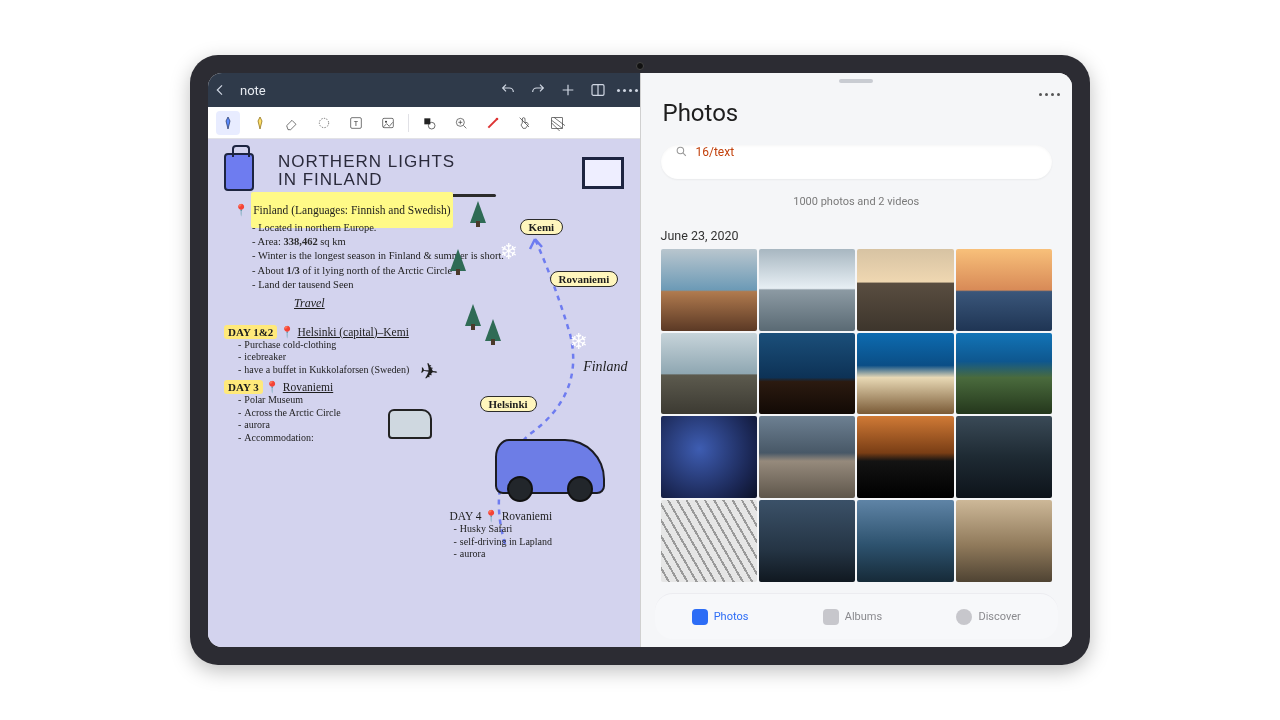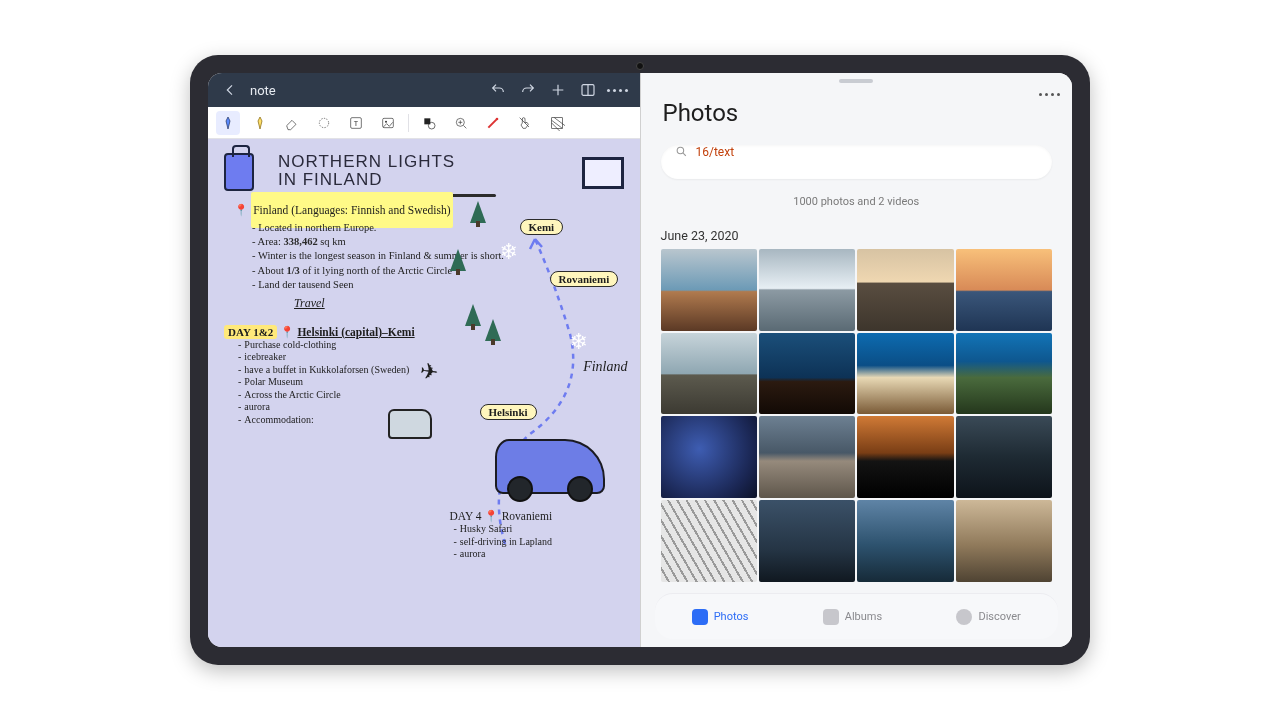--- a/index.html
+++ b/index.html
@@ -30,21 +30,21 @@
     border-radius: 14px;
     overflow: hidden;
     display: flex;
   }
   .pane { flex: 1; height: 100%; display: flex; flex-direction: column; overflow: hidden; }
   .pane.left { border-right: 1px solid #d0d0d0; }
 
   
   .note-titlebar {
     height: 34px; background: #2f3a4a; color: #e6eaf0;
-    display: flex; align-items: center; padding: 0 12px; gap: 10px;
+    display: flex; align-items: center; padding: 0 2px; gap: 10px;
     font-size: 13px;
   }
   .note-titlebar .spacer { flex: 1; }
   .tb-ico { width: 20px; height: 20px; display: inline-flex; align-items: center; justify-content: center; color: #cfd6e2; }
   .tb-ico svg { width: 16px; height: 16px; stroke: #cfd6e2; fill: none; stroke-width: 1.8; }
 
   .note-toolbar {
     height: 32px; background: #fff; border-bottom: 1px solid #e2e2e6;
     display: flex; align-items: center; gap: 8px; padding: 0 8px;
   }
@@ -74,30 +74,30 @@
 
   .hilite { background: #fffa87; padding: 12px 2px; border-radius:2px; }
   .bullet-block { margin-left: 28px; margin-top:4px; }
   .bullet-block p { font-size: 10.5px; line-height: 1.35; color:#222; }
   .bullet-block p::before { content:"- "; }
   .bullet-block .em { color:#2b2b2b; font-weight:bold; }
 
   .travel-label { font-style: italic; font-family: cursive; margin: 4px 0 14px 70px; font-size:12px; text-decoration: underline; }
   .day-row { margin-top: 4px; }
   .day-row .tag { background:#ffe97a; padding:1px 4px; border-radius:3px; font-weight:bold; font-size:11px;}
-  .day-row .place { text-decoration: underline; font-weight:bold; font-size:11.5px;}
+  .day-row .place { text-decoration: underline; font-weight:normal; font-size:11.5px;}
   .day-list { margin-left: 14px; font-size:10px; line-height:1.25; }
   .day-list p::before { content:"-"; margin-right:3px; }
 
   
   .map-area { position:absolute; right:10px; top:70px; width:190px; height:430px; }
   .pin-label { background:#fff6bd; border:1.5px solid #2b2b2b; border-radius:10px; padding:1px 8px; font-size:11px; font-weight:bold; display:inline-block; }
   .pin-levi { position:absolute; top:10px; left:80px; }
   .pin-rov  { position:absolute; top:62px; left:110px; }
-  .pin-hel  { position:absolute; top:195px; left:40px; }
+  .pin-hel  { position:absolute; top:187px; left:40px; }
   .finland-label { position:absolute; top:150px; right:2px; font-style:italic; font-size:14px; }
   .tree { position:absolute; width:0; height:0; border-left:8px solid transparent; border-right:8px solid transparent; border-bottom:22px solid #2f6b55; }
   .tree::after { content:""; position:absolute; left:-2px; top:20px; width:4px; height:6px; background:#4a3a2a; }
   .t1{top:-8px;left:30px}.t2{top:40px;left:10px}.t3{top:95px;left:25px}.t4{top:110px;left:45px}
   .route { position:absolute; left:35px; top:15px; width:150px; height:330px; }
   .route svg { width:100%; height:100%; }
   .car { position:absolute; top:230px; left:55px; width:110px; height:55px; background:#6d7de6; border-radius:14px 40px 8px 8px / 18px 40px 8px 8px; border:2px solid #1b1b22;}
   .car::before,.car::after{content:"";position:absolute;bottom:-10px;width:22px;height:22px;border-radius:50%;background:#22262b;border:2px solid #111;}
   .car::before{left:10px}.car::after{right:10px}
   .train { position:absolute; top:200px; left:-52px; width:44px; height:30px; background:#cfd8e0; border:2px solid #222; border-radius:6px 10px 4px 4px; }
@@ -284,20 +284,24 @@
         <div class="day-row">
           <span class="tag">DAY 1&amp;2</span> 📍
           <span class="place">Helsinki (capital)–Kemi</span>
         </div>
         <div class="day-list">
           <p>Purchase cold-clothing</p>
           <p>icebreaker</p>
           <p>have a buffet in Kukkolaforsen (Sweden)</p>
         </div>
 
+        <div class="day-row">
+          <span class="tag">DAY 3</span> 📍
+          <span class="place">Rovaniemi</span>
+        </div>
         <div class="day-list">
           <p>Polar Museum</p>
           <p>Across the Arctic Circle</p>
           <p>aurora</p>
           <p>Accommodation:</p>
         </div>
 
         <div class="map-area">
           <div class="route">
             <svg viewBox="0 0 150 330">

